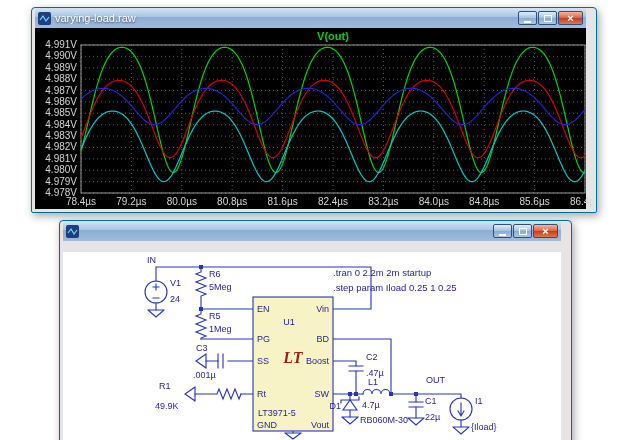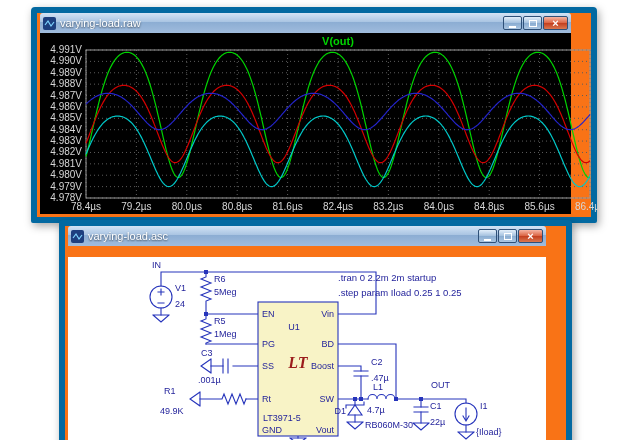--- a/index.html
+++ b/index.html
@@ -3,24 +3,24 @@
 <meta charset="utf-8">
 <style>
   html,body{margin:0;padding:0;}
   body{
     width:630px;height:440px;position:relative;overflow:hidden;
     background:#ffffff;
     font-family:"Liberation Sans",sans-serif;
   }
   .window{
     position:absolute;box-sizing:border-box;
-    background:#f97316;
-    border:6px solid #0369a1;
+    background:#e5e5e5;
+    border:1px solid #0369a1;
     border-radius:4px 4px 2px 2px;
-    padding:0 20px 3px 3px;
+    padding:0 10px 3px 3px;
     box-shadow:2px 3px 9px rgba(0,0,0,.35);
   }
   .titlebar{
     height:20px;display:flex;align-items:center;gap:4px;padding:0 3px;
     background:linear-gradient(#d3e3f5,#a9c4e2 45%,#8cadd3 46%,#a0bcdd);
     border-radius:3px 3px 0 0;
   }
   .titlebar .title{
     color:#fff;font-size:11px;flex:1;white-space:nowrap;overflow:hidden;
     text-shadow:0 1px 2px rgba(0,0,0,.6);
@@ -135,21 +135,20 @@
 </div>
 
 <div class="window" style="left:59px;top:220px;width:513px;">
   <div class="titlebar">
     <span>
       <svg width="13" height="13">
           <rect width="13" height="13" rx="2" fill="#1d3f7f"></rect>
           <path d="M2,8 L5,4 L8,9 L11,5" stroke="#7fd4ff" stroke-width="1.2" fill="none"></path>
         </svg>
     </span>
-    <span class="title">varying-load.asc</span>
     <span class="winbtns">
       <span class="wbtn">
           <span class="g-min"></span>
         </span>
       <span class="wbtn">
           <span class="g-max"></span>
         </span>
       <span class="wbtn close">
           <span>×</span>
         </span>

